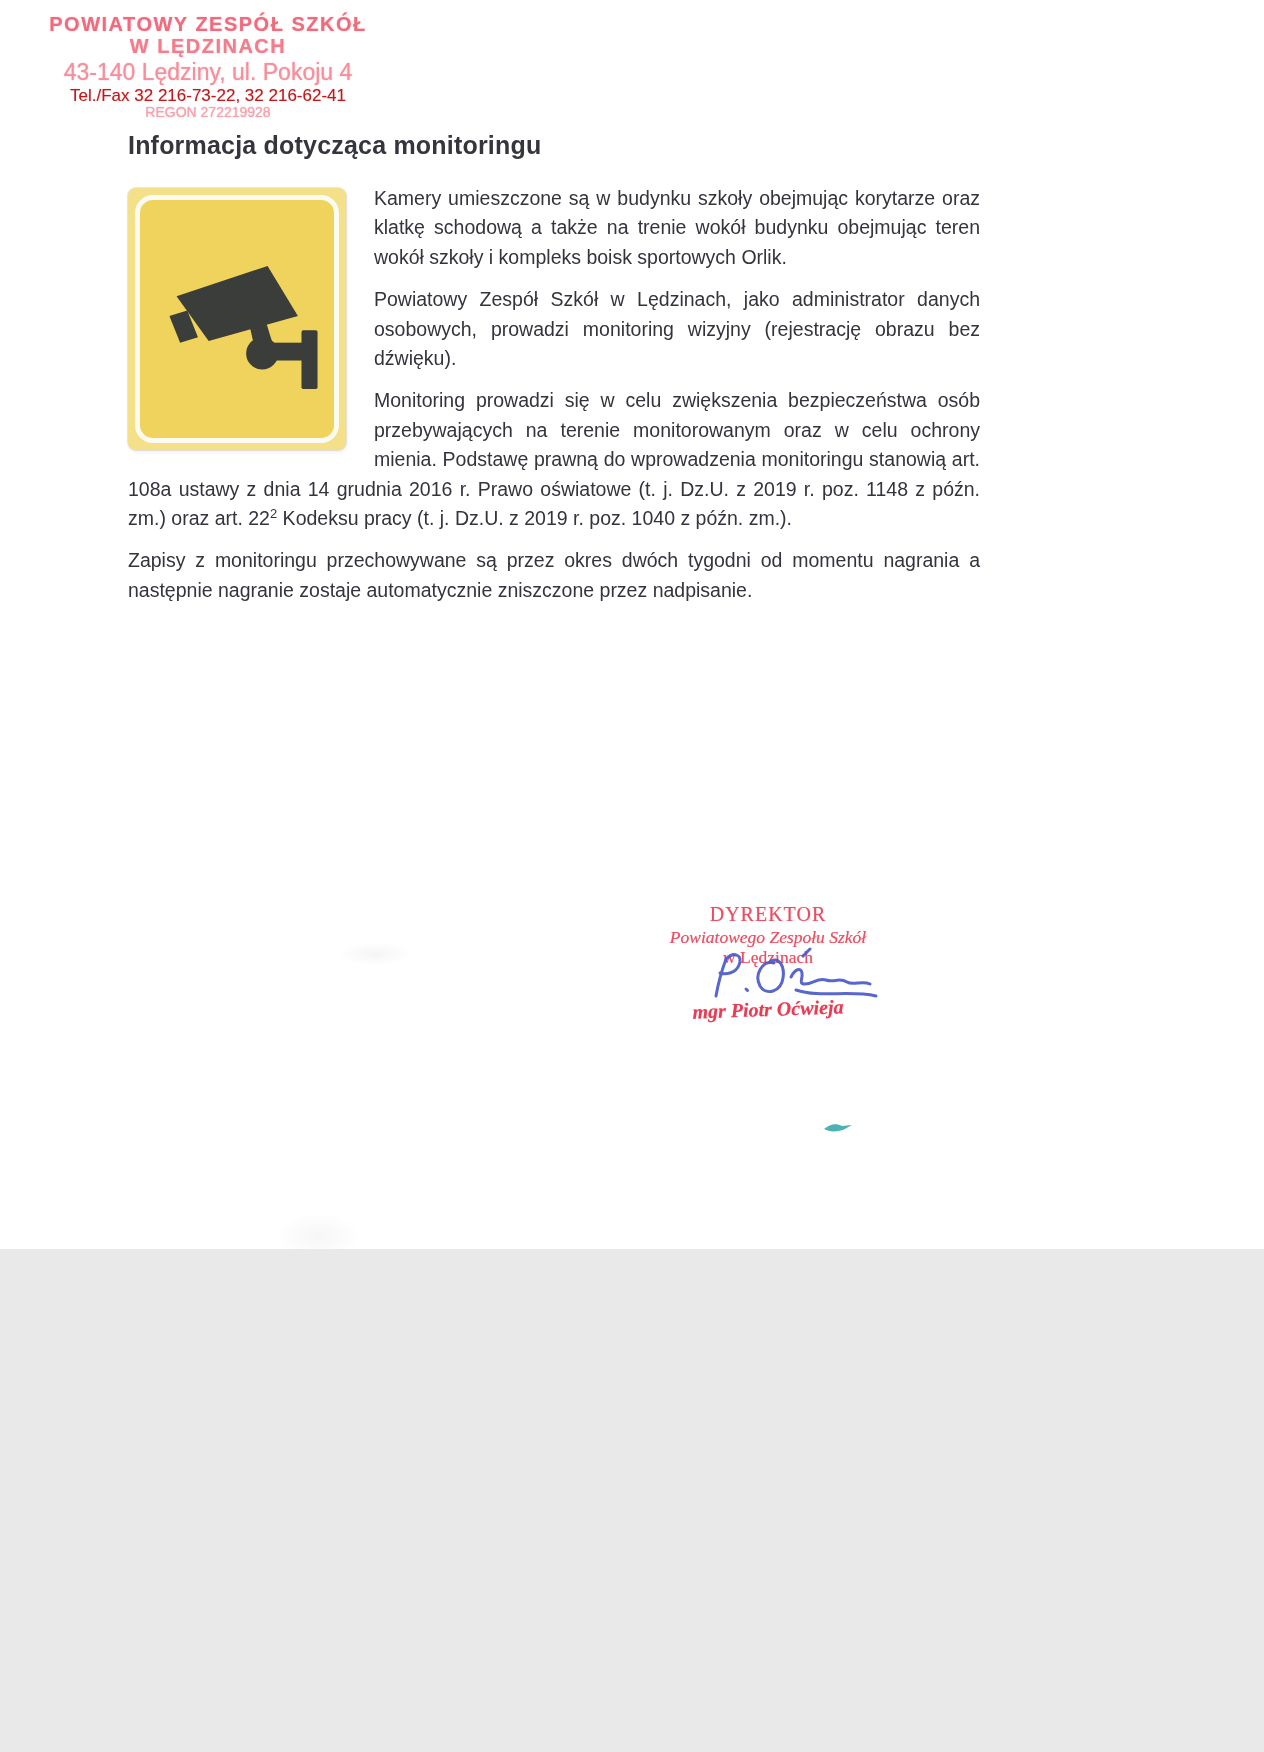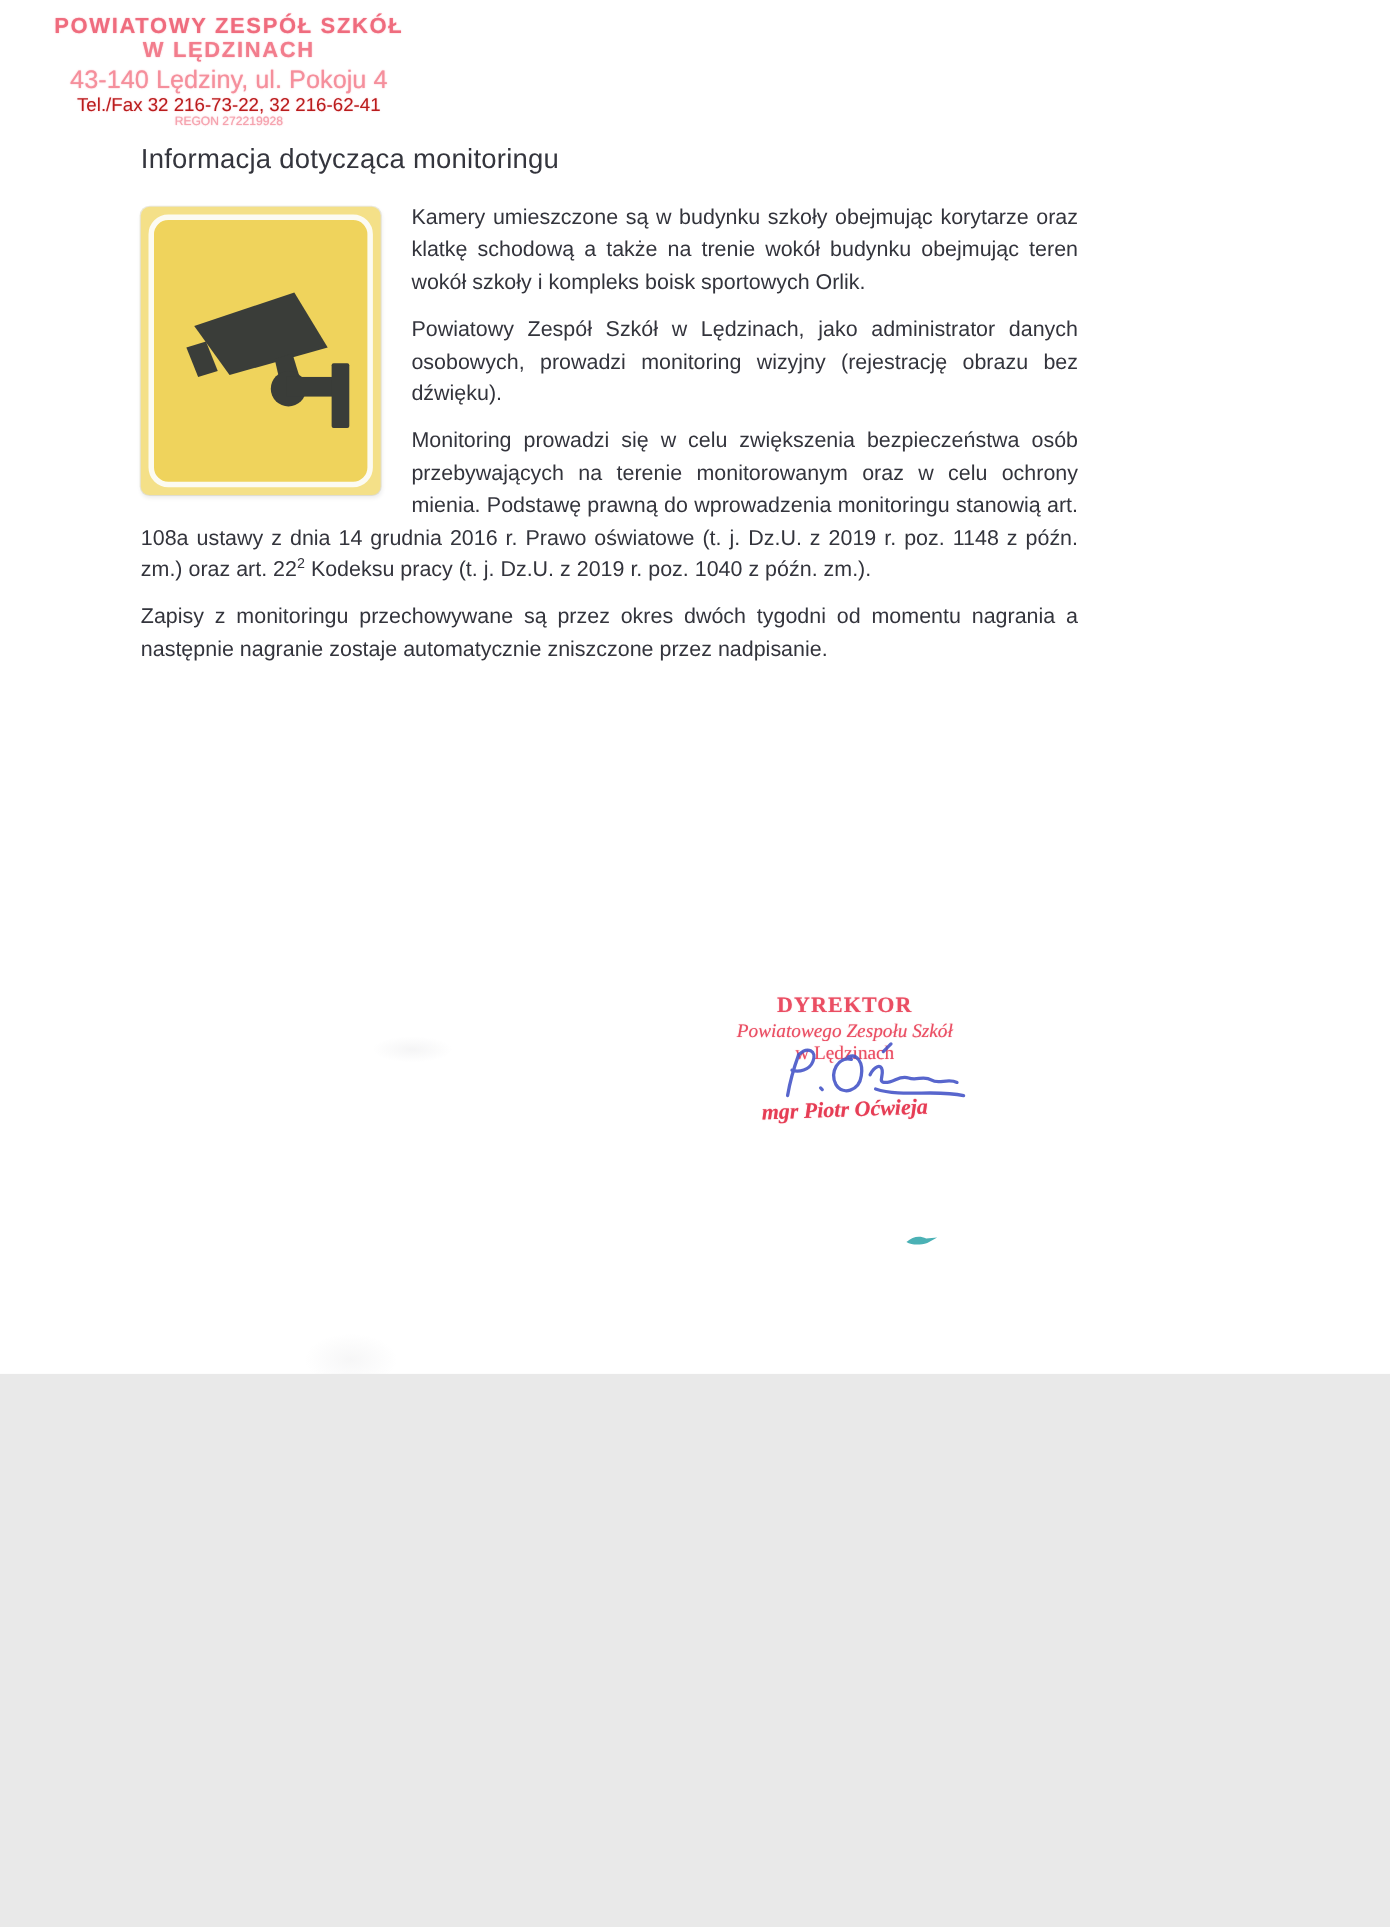--- a/index.html
+++ b/index.html
@@ -17,26 +17,26 @@
     text-align:center;
     color:#f27484;
     text-shadow:0 0 1.3px rgba(242,116,132,.65);
     line-height:1.12;
     user-select:none;
   }
   .hs-l1{font-size:20px;font-weight:bold;letter-spacing:1.5px;color:#ef6c7e;}
   .hs-l2{font-size:20px;font-weight:bold;letter-spacing:1.5px;color:#f27d8d;}
   .hs-l3{font-size:23px;margin-top:2px;color:#f58f9c;}
   .hs-l4{font-size:17px;color:#b91c1c;}
-  .hs-l5{font-size:11px;color:#f5a2ae;}
+  .hs-l5{font-size:14px;color:#f5a2ae;}
 
   
   .doc-title{
     position:absolute;left:128px;top:131px;margin:0;
-    font-size:25px;font-weight:normal;color:#34353d;
+    font-size:25px;font-weight:bold;color:#34353d;
     letter-spacing:.2px;
     text-align:right;
   }
 
   
   .content{
     position:absolute;left:128px;top:184px;width:852px;
     font-size:19.5px;line-height:29.4px;color:#33343c;
     text-align:justify;
   }
@@ -68,21 +68,21 @@
   
   .footer-stamp{
     position:absolute;left:634px;top:903px;width:268px;
     text-align:center;
     font-family:"Liberation Serif", serif;
     color:#ea4e63;
     text-shadow:0 0 1px rgba(234,78,99,.55);
     line-height:1.18;
     user-select:none;
   }
-  .fs-l1{font-size:20px;letter-spacing:1px;font-weight:bold;}
+  .fs-l1{font-size:20px;letter-spacing:1px;}
   .fs-l2{font-size:17.5px;font-style:italic;}
   .fs-l3{font-size:17.5px;}
   .fs-name{
     margin-top:30px;
     font-style:italic;font-weight:bold;font-size:20px;
     color:#e63d55;
     transform:rotate(-2deg);
   }
   .signature-svg{
     position:absolute;left:698px;top:944px;width:190px;height:72px;

